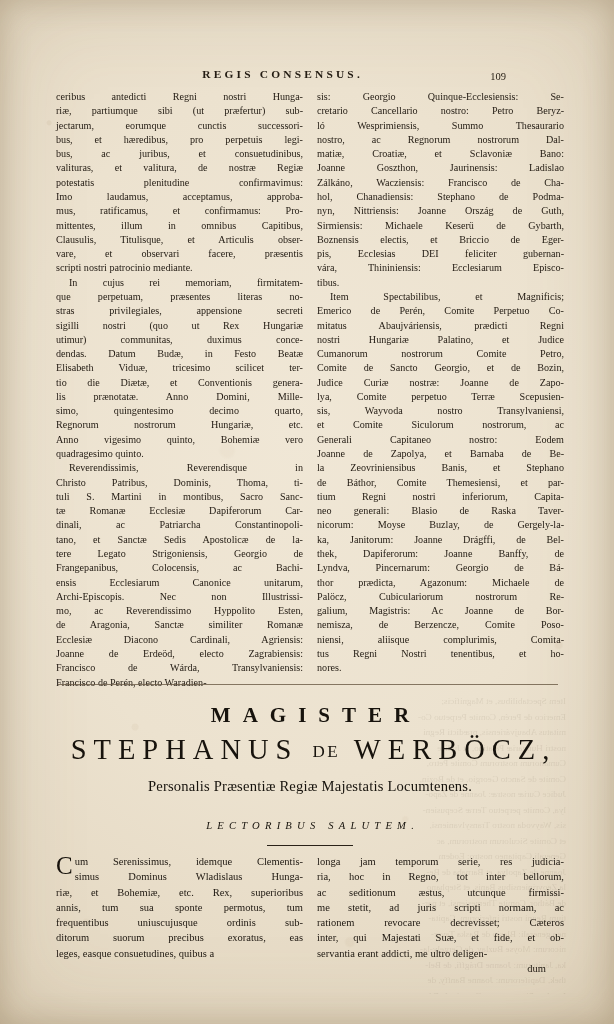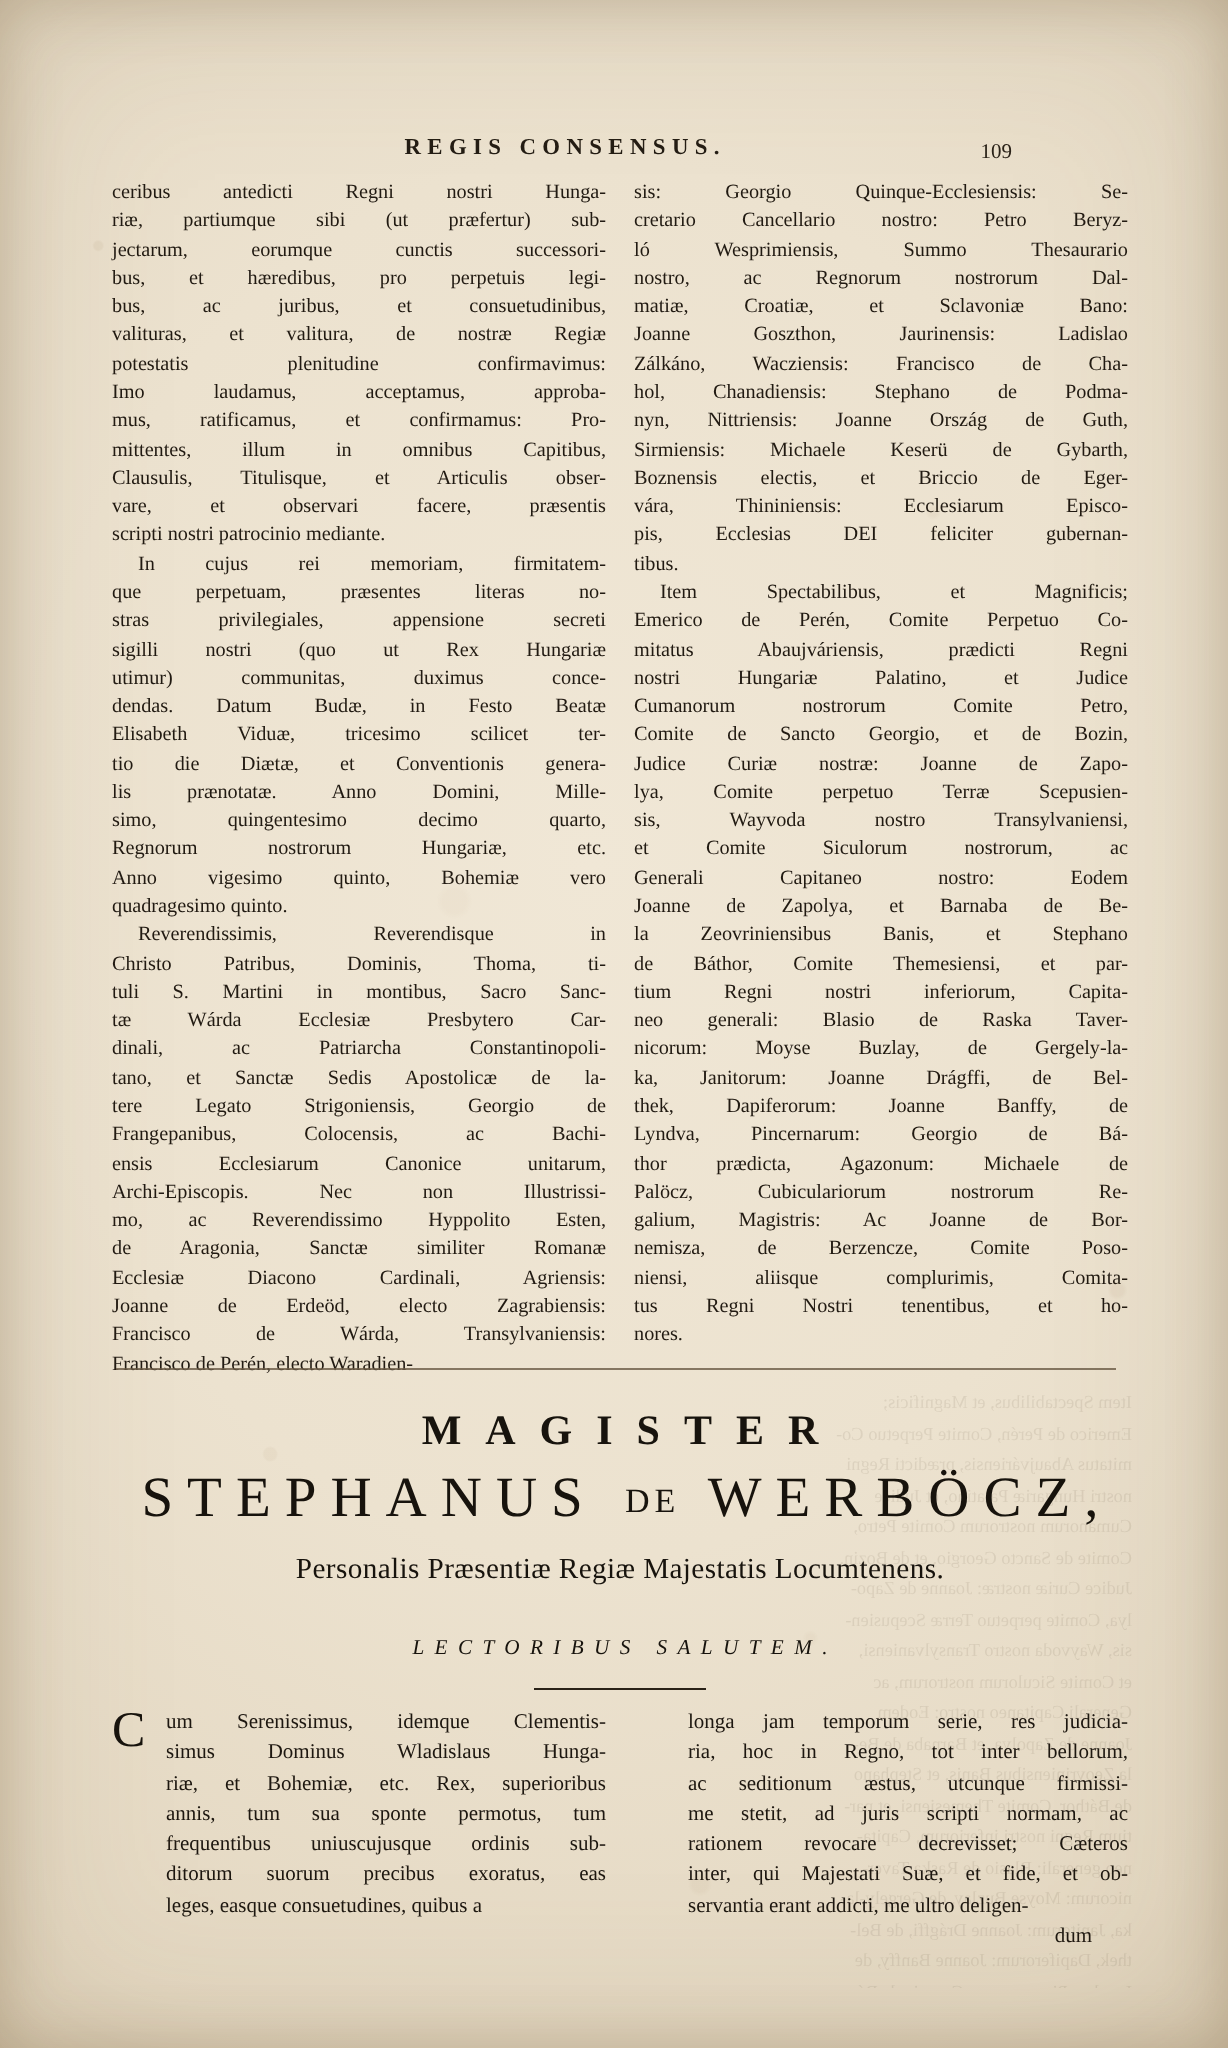--- a/index.html
+++ b/index.html
@@ -201,21 +201,21 @@
     position: relative;
   }
   .dropcap {
     float: left;
     font-size: 25px;
     line-height: 19px;
     padding: 1px 2px 0 0;
     margin-top: 1px;
     color: #17130d;
   }
-  .col2 .j, .col2 .jl { white-space: pre-wrap; margin-left: 27px; }
+  .col2 .j, .col2 .jl { white-space: pre-wrap; }
   .tail {
     display: block;
     text-align: right;
     padding-right: 18px;
     margin-top: 0;
   }
 </style>
 </head>
 <body>
 
@@ -314,21 +314,21 @@
             <span class="j">lis prænotatæ. Anno Domini, Mille-</span>
             <span class="j">simo, quingentesimo decimo quarto,</span>
             <span class="j">Regnorum nostrorum Hungariæ, etc.</span>
             <span class="j">Anno vigesimo quinto, Bohemiæ vero</span>
             <span class="jl">quadragesimo quinto.</span>
           </p>
         <p id="L3">
             <span class="ji">Reverendissimis, Reverendisque in</span>
             <span class="j">Christo Patribus, Dominis, Thoma, ti-</span>
             <span class="j">tuli S. Martini in montibus, Sacro Sanc-</span>
-            <span class="j">tæ Wárda Ecclesiæ Presbytero Car-</span>
+            <span class="j">tæ Romanæ Ecclesiæ Dapiferorum Car-</span>
             <span class="j">dinali, ac Patriarcha Constantinopoli-</span>
             <span class="j">tano, et Sanctæ Sedis Apostolicæ de la-</span>
             <span class="j">tere Legato Strigoniensis, Georgio de</span>
             <span class="j">Frangepanibus, Colocensis, ac Bachi-</span>
             <span class="j">ensis Ecclesiarum Canonice unitarum,</span>
             <span class="j">Archi-Episcopis. Nec non Illustrissi-</span>
             <span class="j">mo, ac Reverendissimo Hyppolito Esten,</span>
             <span class="j">de Aragonia, Sanctæ similiter Romanæ</span>
             <span class="j">Ecclesiæ Diacono Cardinali, Agriensis:</span>
             <span class="j">Joanne de Erdeöd, electo Zagrabiensis:</span>
@@ -342,22 +342,22 @@
             <span class="j">cretario Cancellario nostro: Petro Beryz-</span>
             <span class="j">ló Wesprimiensis, Summo Thesaurario</span>
             <span class="j">nostro, ac Regnorum nostrorum Dal-</span>
             <span class="j">matiæ, Croatiæ, et Sclavoniæ Bano:</span>
             <span class="j">Joanne Goszthon, Jaurinensis: Ladislao</span>
             <span class="j">Zálkáno, Wacziensis: Francisco de Cha-</span>
             <span class="j">hol, Chanadiensis: Stephano de Podma-</span>
             <span class="j">nyn, Nittriensis: Joanne Ország de Guth,</span>
             <span class="j">Sirmiensis: Michaele Keserü de Gybarth,</span>
             <span class="j">Boznensis electis, et Briccio de Eger-</span>
+            <span class="j">pis, Ecclesias DEI feliciter gubernan-</span>
             <span class="j">vára, Thininiensis: Ecclesiarum Episco-</span>
-            <span class="j">pis, Ecclesias DEI feliciter gubernan-</span>
             <span class="jl">tibus.</span>
           </p>
         <p id="R2">
             <span class="ji">Item Spectabilibus, et Magnificis;</span>
             <span class="j">Emerico de Perén, Comite Perpetuo Co-</span>
             <span class="j">mitatus Abaujváriensis, prædicti Regni</span>
             <span class="j">nostri Hungariæ Palatino, et Judice</span>
             <span class="j">Cumanorum nostrorum Comite Petro,</span>
             <span class="j">Comite de Sancto Georgio, et de Bozin,</span>
             <span class="j">Judice Curiæ nostræ: Joanne de Zapo-</span>

